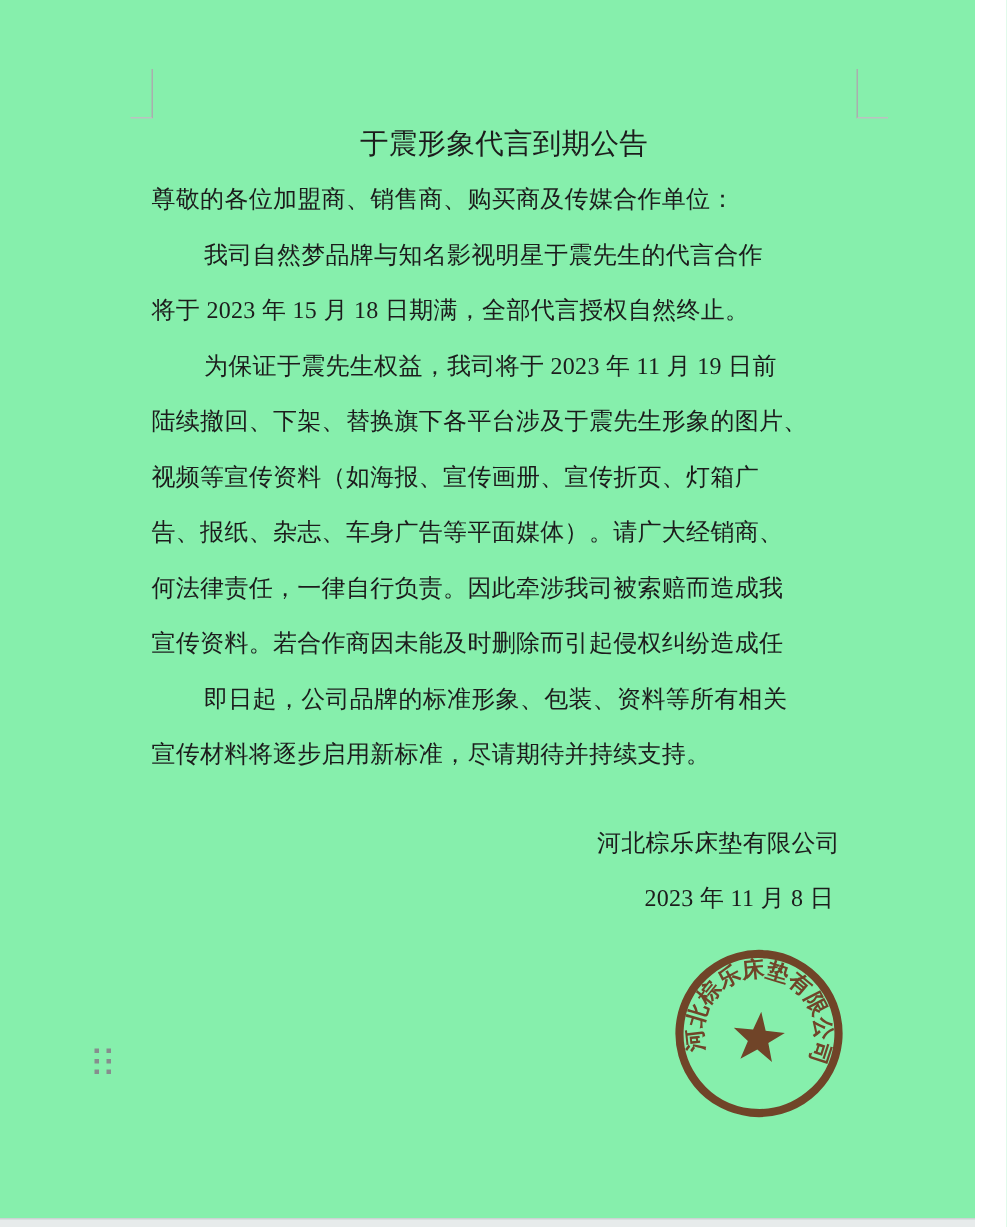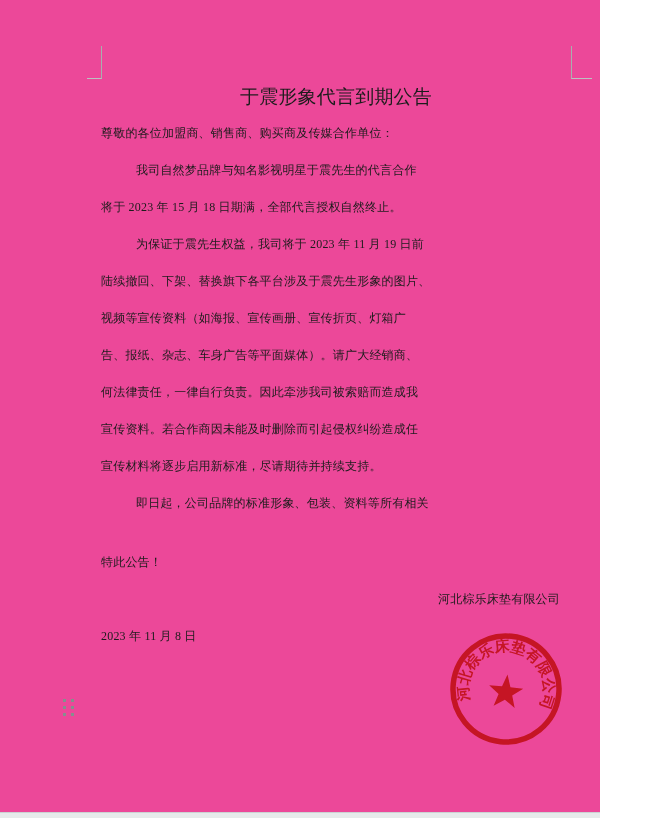--- a/index.html
+++ b/index.html
@@ -5,53 +5,52 @@
   html, body { margin:0; padding:0; }
   body {
     width:671px; height:818px;
     background:#ffffff;
     font-family:"Liberation Serif","DejaVu Serif",serif;
     color:#1c1c1c;
     overflow:hidden;
   }
   .page {
     position:relative;
-    width:580px; height:818px;
-    background:#ec4899;
+    width:650px; height:818px;
+    background:#86efac;
     overflow:hidden;
-    padding-left:20px;
   }
   
   .crop-mark-left {
     position:absolute; left:87px; top:46px; width:14px; height:32px;
     border-right:1px solid #a9aeae;
     border-bottom:1px solid #bcc1c1;
   }
   .crop-mark-right {
     position:absolute; left:571px; top:46px; width:20px; height:32px;
     border-left:1px solid #a9aeae;
     border-bottom:1px solid #bcc1c1;
   }
   .textcol {
     position:absolute; left:101px; top:78px; width:470px;
   }
   .line {
     height:37px; line-height:37px;
-    font-size:12px;
+    font-size:16px;
     letter-spacing:0.2px;
     white-space:pre;
   }
   .title-line {
     font-size:19px;
     text-align:center;
   }
   .indent { padding-left:35px; }
   .spacer { height:22px; }
   .sig-company { text-align:right; padding-right:11px; }
-  .sig-date { padding-right:15px; }
+  .sig-date { text-align:right; padding-right:15px; }
 
   
   .dots-grid {
     position:absolute; left:63px; top:699px;
     display:grid;
     grid-template-columns:3px 3px;
     grid-auto-rows:3px;
     gap:4px 5px;
   }
   .dots-grid span { width:3px; height:3px; background:#868e8e; }
@@ -91,26 +90,25 @@
     <div class="line">尊敬的各位加盟商、销售商、购买商及传媒合作单位：</div>
 
     <div class="line indent">我司自然梦品牌与知名影视明星于震先生的代言合作</div>
     <div class="line">将于 2023 年 15 月 18 日期满，全部代言授权自然终止。</div>
     <div class="line indent">为保证于震先生权益，我司将于 2023 年 11 月 19 日前</div>
     <div class="line">陆续撤回、下架、替换旗下各平台涉及于震先生形象的图片、</div>
     <div class="line">视频等宣传资料（如海报、宣传画册、宣传折页、灯箱广</div>
     <div class="line">告、报纸、杂志、车身广告等平面媒体）。请广大经销商、</div>
     <div class="line">何法律责任，一律自行负责。因此牵涉我司被索赔而造成我</div>
     <div class="line">宣传资料。若合作商因未能及时删除而引起侵权纠纷造成任</div>
+    <div class="line indent">即日起，公司品牌的标准形象、包装、资料等所有相关</div>
     <div class="line">宣传材料将逐步启用新标准，尽请期待并持续支持。</div>
-    <div class="line indent">即日起，公司品牌的标准形象、包装、资料等所有相关</div>
 
     <div class="spacer"></div>
 
-    <div class="line">特此公告！</div>
     <div class="line sig-company">河北棕乐床垫有限公司</div>
     <div class="line sig-date">2023 年 11 月 8 日</div>
   </div>
 
   <div class="dots-grid">
     <span></span>
       <span></span>
       <span></span>
       <span></span>
       <span></span>

